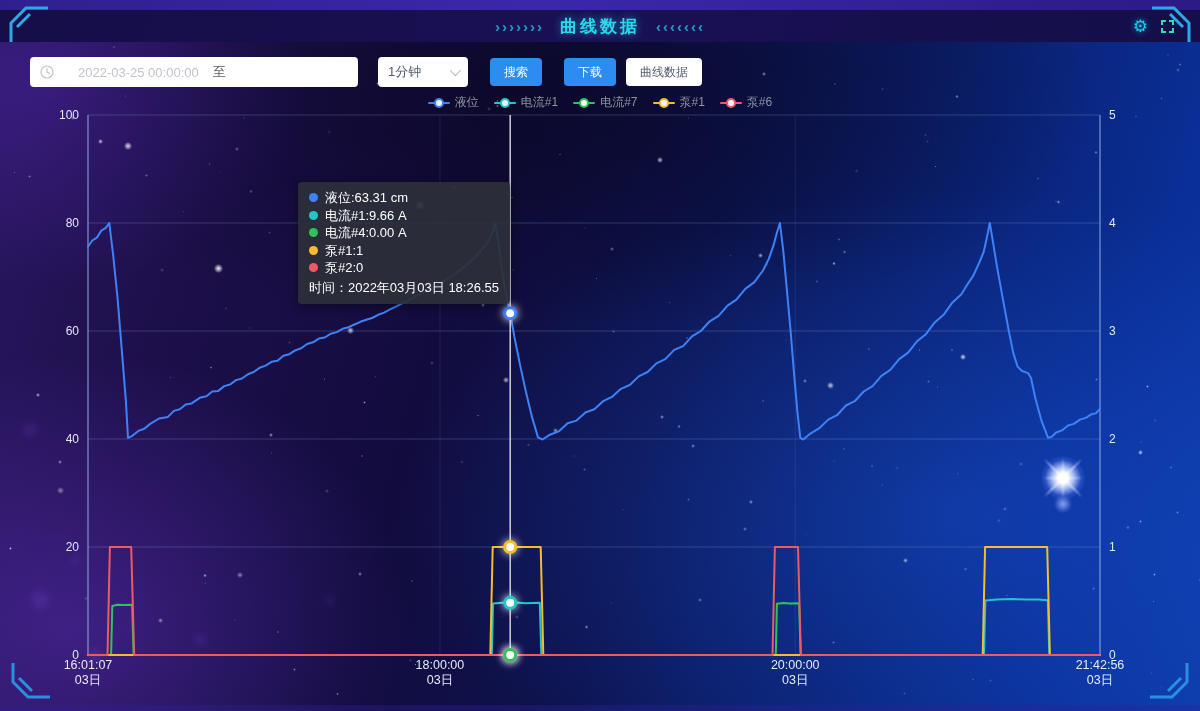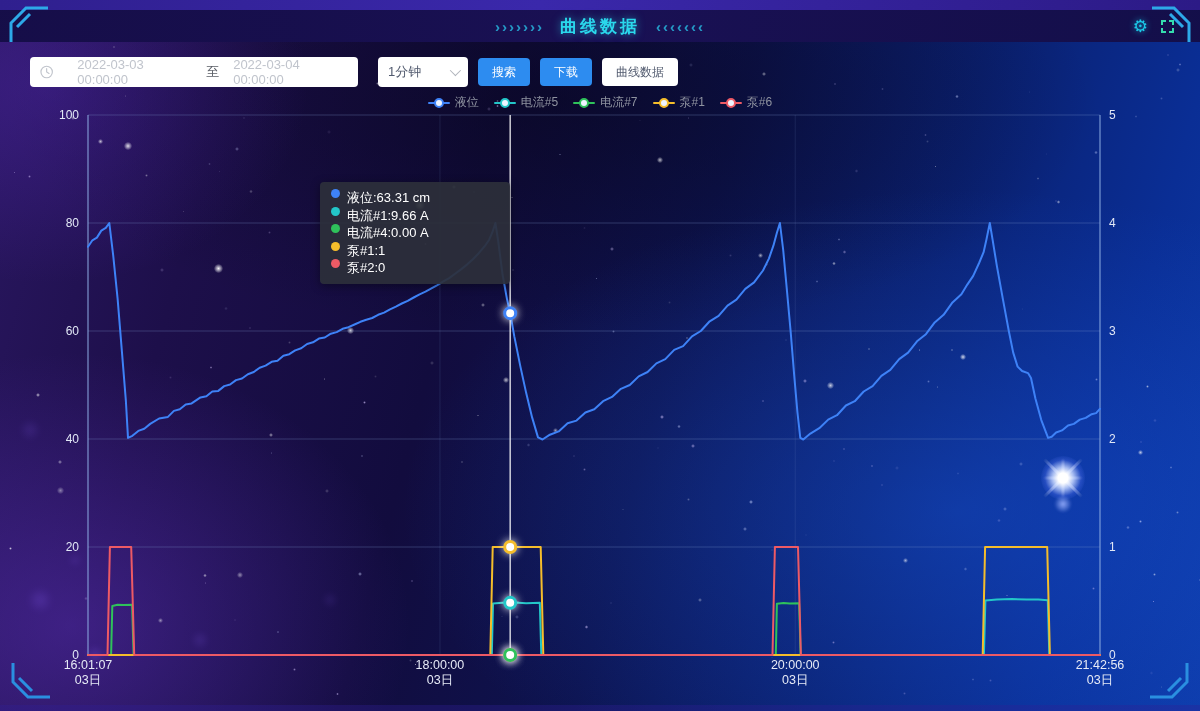--- a/index.html
+++ b/index.html
@@ -39,35 +39,35 @@
     padding:0 10px;box-sizing:border-box;cursor:pointer;}
   .date-text{font-size:13px;color:#c0c4cc;}
   .date-sep{font-size:13px;color:#5a5e66;margin:0 14px;}
   .sel-box{width:90px;height:30px;background:#fff;border-radius:4px;display:flex;align-items:center;
     justify-content:space-between;padding:0 10px;box-sizing:border-box;margin-left:20px;cursor:pointer;}
   .sel-text{font-size:13px;color:#515a6e;}
   .caret{width:7px;height:7px;border-right:1.5px solid #b0b4bc;border-bottom:1.5px solid #b0b4bc;
     transform:rotate(45deg) translateY(-2px);}
   .btn{height:28px;border:none;border-radius:4px;font-size:12px;padding:0 14px;cursor:pointer;
     font-family:"Liberation Sans",sans-serif;}
-  .btn.primary{background:#2d8cf0;color:#fff;margin-left:10px;}
+  .btn.primary{background:#2d8cf0;color:#fff;margin-left:22px;}
   .btn.plain{background:#fff;color:#515a6e;margin-left:10px;}
   .legend{position:absolute;top:94px;left:0;right:0;display:flex;justify-content:center;
     align-items:center;gap:15px;}
   .legend-item{display:flex;align-items:center;gap:5px;cursor:pointer;}
   .legend-mark{position:relative;width:22px;height:10px;}
   .legend-mark .ln{position:absolute;left:0;right:0;top:4px;height:2px;border-radius:1px;}
   .legend-mark .dt{position:absolute;left:6px;top:0;width:6px;height:6px;border-radius:50%;
     border:2px solid;background:#eef4ff;}
   .legend-label{font-size:12px;color:#8f93a0;}
   svg.chart{position:absolute;left:0;top:0;}
   svg text{font-family:"Liberation Sans",sans-serif;}
   .tooltip{position:absolute;right:690px;top:182px;min-width:168px;background:rgba(44,47,58,0.93);
     border-radius:4px;padding:7px 11px;z-index:5;box-shadow:0 2px 10px rgba(0,0,0,.4);}
-  .t-row{display:flex;line-height:17.5px;}
+  .t-row{display:flex;align-items:center;line-height:17.5px;}
   .t-dot{width:9px;height:9px;border-radius:50%;margin-right:7px;flex:none;}
   .t-text{font-size:13px;color:#fff;white-space:nowrap;}
   .t-time{font-size:13px;color:#fff;line-height:18px;margin-top:2px;white-space:nowrap;}
   .stars,.fx{position:absolute;inset:0;pointer-events:none;}
   .star{position:absolute;border-radius:50%;}
   .burst{position:absolute;left:1036px;top:451px;width:54px;height:54px;pointer-events:none;}
   .burst .bar{position:absolute;left:50%;top:50%;height:3px;border-radius:2px;
     background:linear-gradient(90deg,transparent,rgba(255,255,255,.95),transparent);}
   .burst .core{position:absolute;left:50%;top:50%;width:44px;height:44px;transform:translate(-50%,-50%);
     border-radius:50%;background:radial-gradient(circle,#fff 0 16%,rgba(195,212,255,.85) 34%,rgba(95,125,255,.28) 58%,transparent 75%);}
@@ -298,23 +298,22 @@
     <path d="M42,4 H20 L5,19 V38" fill="none" stroke="#2a8fe0" stroke-width="3"></path>
     <path d="M24,10 L11,23" fill="none" stroke="#2a8fe0" stroke-width="3"></path>
   </svg>
 
   <div class="toolbar">
     <div class="date-box">
       <svg width="14" height="14" viewBox="0 0 14 14" style="margin-right:24px;">
         <circle cx="7" cy="7" r="6" fill="none" stroke="#c0c4cc" stroke-width="1.2"></circle>
         <path d="M7,3.5 V7 L9.5,8.5" fill="none" stroke="#c0c4cc" stroke-width="1.2" stroke-linecap="round"></path>
       </svg>
-      <span class="date-text">2022-03-03 00:00:00</span>
+      <span class="date-text">2022-03-25 00:00:00</span>
       <span class="date-sep">至</span>
-      <span class="date-text">2022-03-04 00:00:00</span>
     </div>
     <div class="sel-box">
       <span class="sel-text">1分钟</span>
       <span class="caret"></span>
     </div>
     <button class="btn primary">搜索</button>
     <button class="btn primary">下载</button>
     <button class="btn plain">曲线数据</button>
   </div>
 
@@ -324,21 +323,21 @@
           <span class="ln" style="background: rgb(62, 130, 247);"></span>
           <span class="dt" style="border-color: rgb(62, 130, 247);"></span>
         </span>
         <span class="legend-label">液位</span>
       </span>
       <span class="legend-item">
         <span class="legend-mark">
           <span class="ln" style="background: rgb(35, 198, 200);"></span>
           <span class="dt" style="border-color: rgb(35, 198, 200);"></span>
         </span>
-        <span class="legend-label">电流#5</span>
+        <span class="legend-label">电流#1</span>
       </span>
       <span class="legend-item">
         <span class="legend-mark">
           <span class="ln" style="background: rgb(47, 194, 91);"></span>
           <span class="dt" style="border-color: rgb(47, 194, 91);"></span>
         </span>
         <span class="legend-label">电流#7</span>
       </span>
       <span class="legend-item">
         <span class="legend-mark">
@@ -416,14 +415,15 @@
         </div>
         <div class="t-row">
           <span class="t-dot" style="background: rgb(245, 189, 43);"></span>
           <span class="t-text">泵#1:1</span>
         </div>
         <div class="t-row">
           <span class="t-dot" style="background: rgb(237, 90, 101);"></span>
           <span class="t-text">泵#2:0</span>
         </div>
       </div>
+    <div class="t-time">时间：2022年03月03日 18:26.55</div>
   </div>
 </div>
 
 </body></html>

